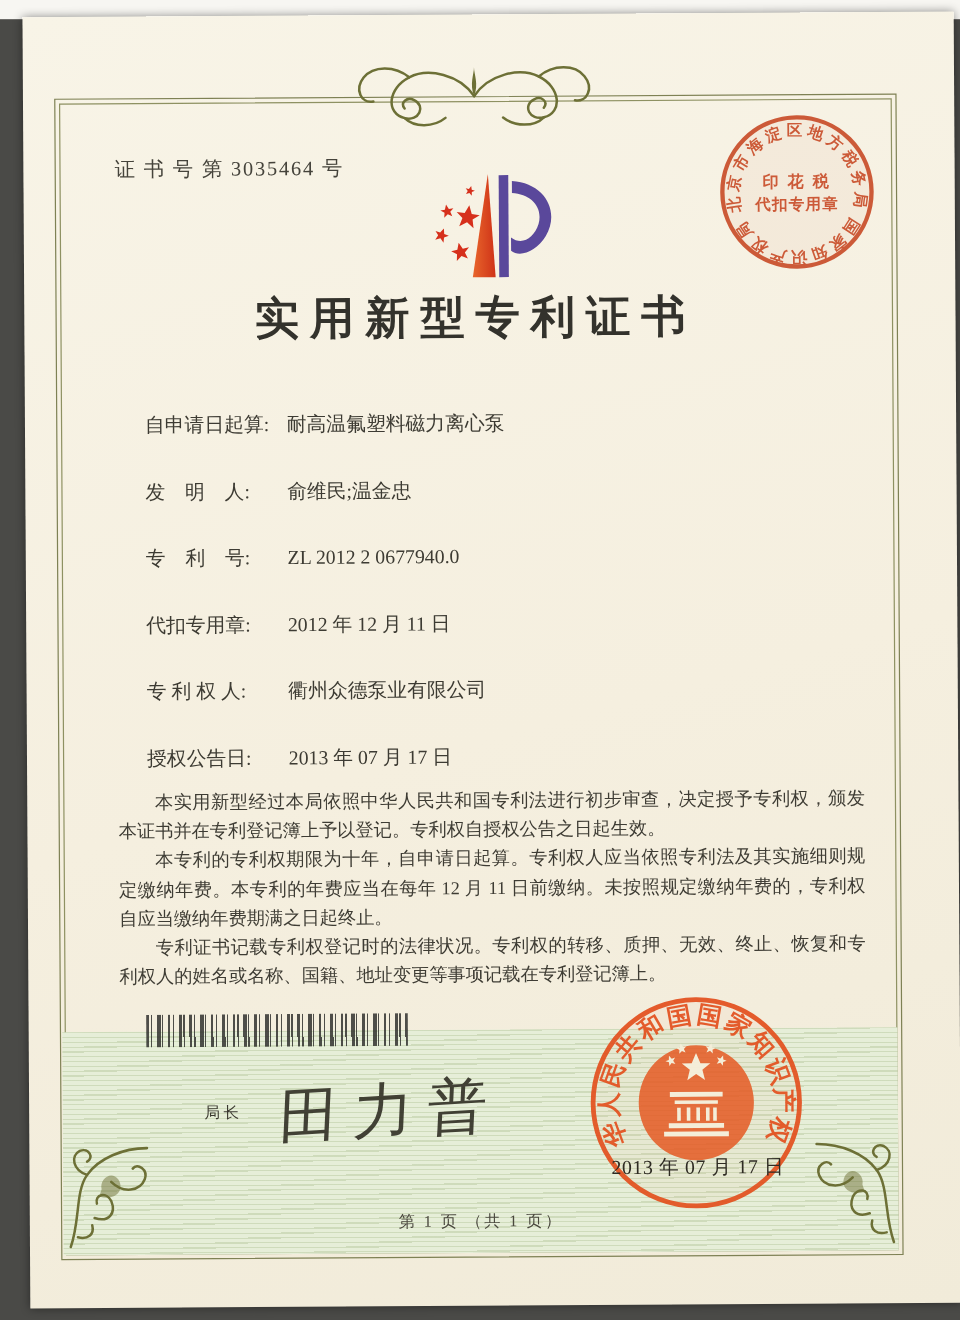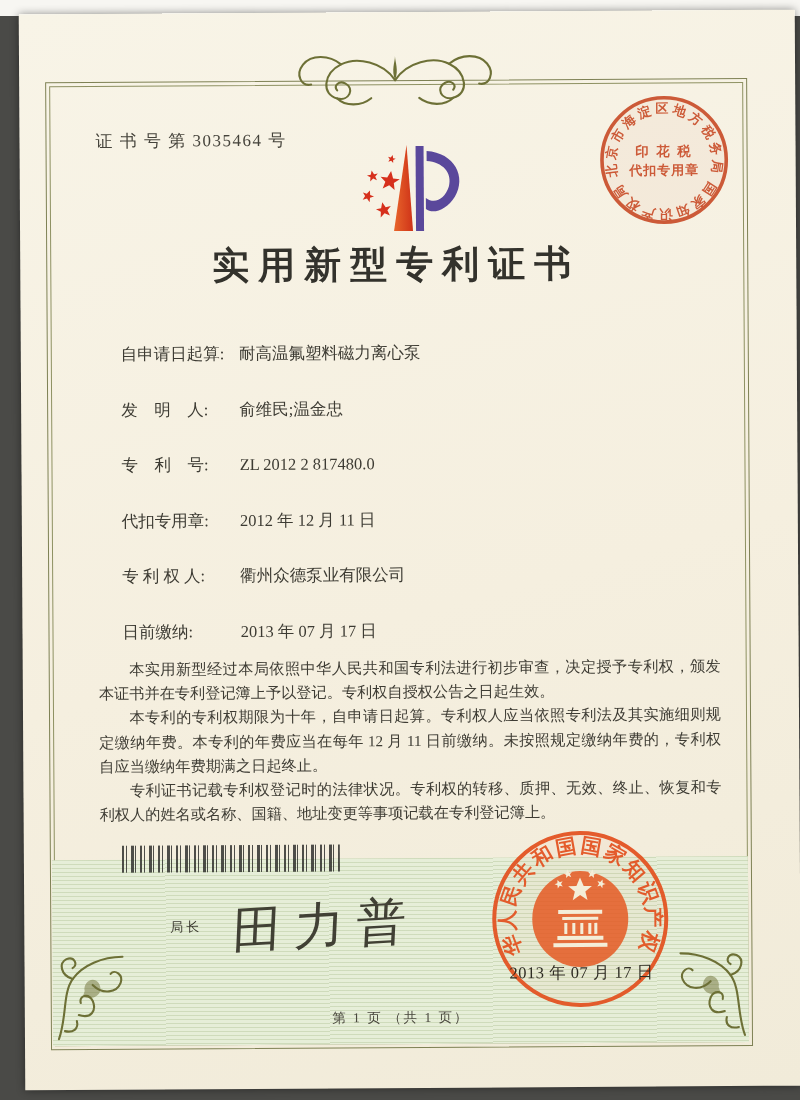--- a/index.html
+++ b/index.html
@@ -161,32 +161,32 @@
     <div class="field">
       <span class="lbl">自申请日起算:</span>
       <span class="val">耐高温氟塑料磁力离心泵</span>
     </div>
     <div class="field">
       <span class="lbl">发　明　人:</span>
       <span class="val">俞维民;温金忠</span>
     </div>
     <div class="field">
       <span class="lbl">专　利　号:</span>
-      <span class="val">ZL 2012 2 817480.0</span>
+      <span class="val">ZL 2012 2 0677940.0</span>
     </div>
     <div class="field">
       <span class="lbl">代扣专用章:</span>
       <span class="val">2012 年 12 月 11 日</span>
     </div>
     <div class="field">
       <span class="lbl">专 利 权 人:</span>
       <span class="val">衢州众德泵业有限公司</span>
     </div>
     <div class="field">
-      <span class="lbl">日前缴纳:</span>
+      <span class="lbl">授权公告日:</span>
       <span class="val">2013 年 07 月 17 日</span>
     </div>
   </div>
 
   <div class="paragraphs">
     <p>本实用新型经过本局依照中华人民共和国专利法进行初步审查，决定授予专利权，颁发本证书并在专利登记簿上予以登记。专利权自授权公告之日起生效。</p>
     <p>本专利的专利权期限为十年，自申请日起算。专利权人应当依照专利法及其实施细则规定缴纳年费。本专利的年费应当在每年 12 月 11 日前缴纳。未按照规定缴纳年费的，专利权自应当缴纳年费期满之日起终止。</p>
     <p>专利证书记载专利权登记时的法律状况。专利权的转移、质押、无效、终止、恢复和专利权人的姓名或名称、国籍、地址变更等事项记载在专利登记簿上。</p>
   </div>
 

